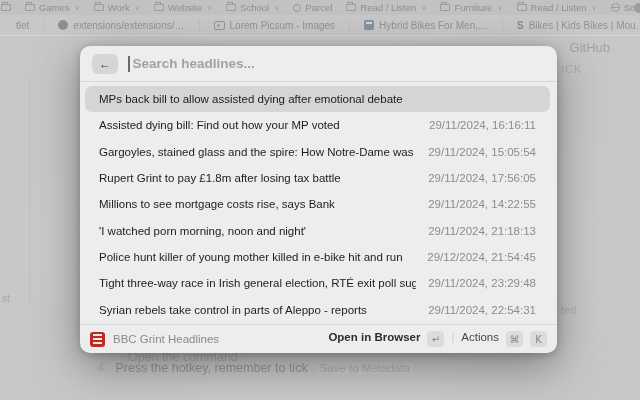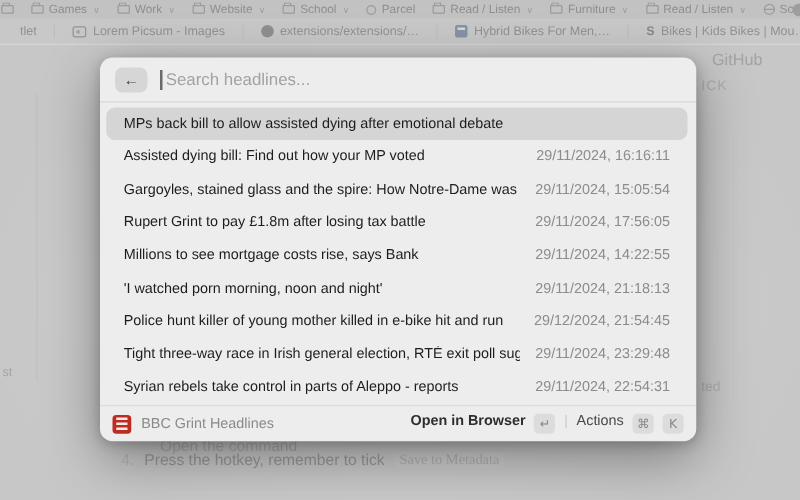--- a/index.html
+++ b/index.html
@@ -31,34 +31,34 @@
   .edge-icon { position:absolute; right:-4px; top:3px; width:10px; height:10px; border-radius:50%; background:#9d9d9d; }
 
   .bg-text { position:absolute; color:#a5a5a5; z-index:1; }
   .t-github { right:30px; top:40px; font-size:13px; color:#a3a3a3; }
   .t-ick { left:561px; top:63px; font-size:11px; color:#adadad; letter-spacing:1px; }
   .t-st { left:2px; top:293px; font-size:10px; }
   .t-ted { left:561px; top:304px; font-size:11px; color:#b0b0b0; }
   .t-open-cmd { left:128px; top:350px; font-size:12.5px; color:#b0b0b0; }
   .t-step4 { left:97px; top:361px; font-size:12.5px; color:#9a9a9a; display:flex; align-items:center; gap:8px; }
   .t-step4 .num { color:#b6b6b6; }
-  .t-step4 code { font-family:Liberation Serif, serif; font-size:11.5px; color:#b2b2b2;
+  .t-step4 code { font-family:Liberation Sans, sans-serif; font-size:11.5px; color:#b2b2b2;
     background:#cfcfcf; border-radius:3px; padding:0 4px;text-align:center; }
   .v-line { position:absolute; left:29px; top:75px; width:1px; height:230px; background:#bfbfbf; z-index:1; }
 
   
   .modal { position:absolute; left:80px; top:46px; width:477px; height:307px; z-index:5;
     background:#ededed; border-radius:10px; box-shadow:0 14px 45px rgba(0,0,0,.38), 0 2px 10px rgba(0,0,0,.22);
     display:flex; flex-direction:column; overflow:hidden; }
   .m-header { height:36px; flex:none; display:flex; align-items:center; gap:10px;
     padding:0 12px; border-bottom:1px solid #d8d8d8; }
   .back-btn { width:26px; height:20px; background:#d6d6d6; border-radius:6px; flex:none;
     display:flex; align-items:center; justify-content:center; font-size:12px; color:#3c3c3c; cursor:pointer; }
   .caret { width:1.5px; height:16px; background:#6a6a6a; flex:none; }
-  .search-ph { font-size:13.5px; color:#a2a2a2; margin-left:-7px; }
+  .search-ph { font-size:13.5px; color:#a2a2a2; margin-left:-7px;font-weight:bold; }
 
   .m-list { flex:1; padding:4px 2px 0 0; }
   .row { height:26.3px; display:flex; align-items:center; padding:0 14px; margin:0 5px; border-radius:7px; }
   .row.selected { background:#d5d5d5; }
   .row-title { flex:1; font-size:11.5px; color:#1d1d1d; white-space:nowrap; overflow:hidden; }
   .row-time { font-size:11.5px; color:#8c8c8c; flex:none; margin-left:12px; }
 
   .m-footer { height:29px; flex:none; border-top:1px solid #dcdcdc; display:flex; align-items:center;
     padding:0 10px; gap:8px; }
   .bbc-logo { width:15px; height:15px; background:#bf2b20; border-radius:3px; flex:none;
@@ -125,26 +125,26 @@
       </span>
 
     <span class="edge-icon"></span>
   </div>
 
   <div class="bm-row2">
     <span class="bm2-item">
         <span>tlet</span>
       </span>
     <span class="bm2-item">
+        <span class="ic-octo"></span>
+        <span>extensions/extensions/…</span>
+      </span>
+    <span class="bm2-item">
         <span class="ic-img"></span>
         <span>Lorem Picsum - Images</span>
-      </span>
-    <span class="bm2-item">
-        <span class="ic-octo"></span>
-        <span>extensions/extensions/…</span>
       </span>
     <span class="bm2-item">
         <span class="ic-hybrid"></span>
         <span>Hybrid Bikes For Men,…</span>
       </span>
     <span class="bm2-item">
         <span class="ic-s">S</span>
         <span>Bikes | Kids Bikes | Mou…</span>
       </span>
 

